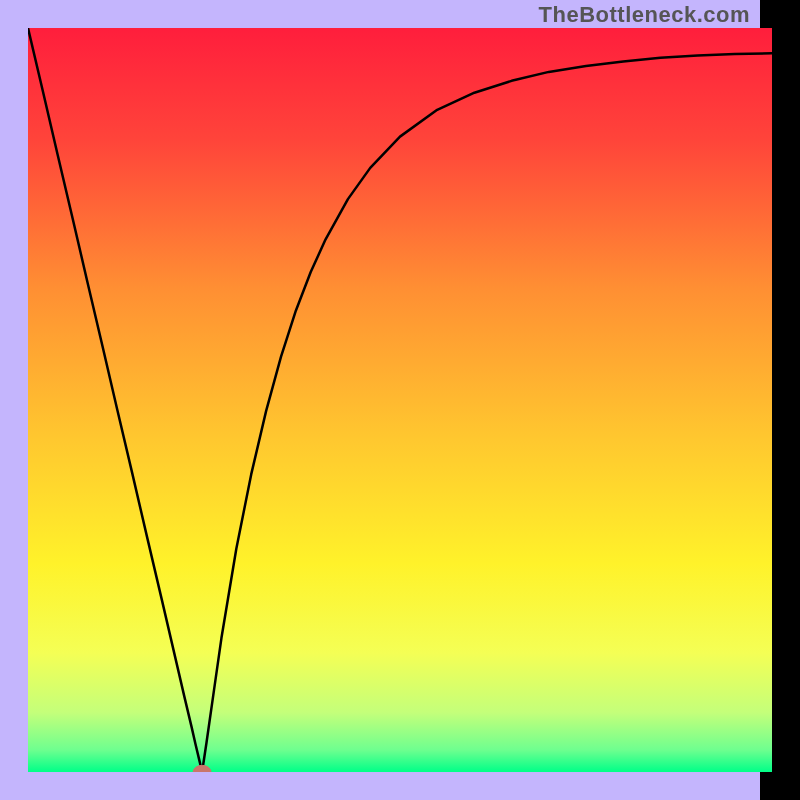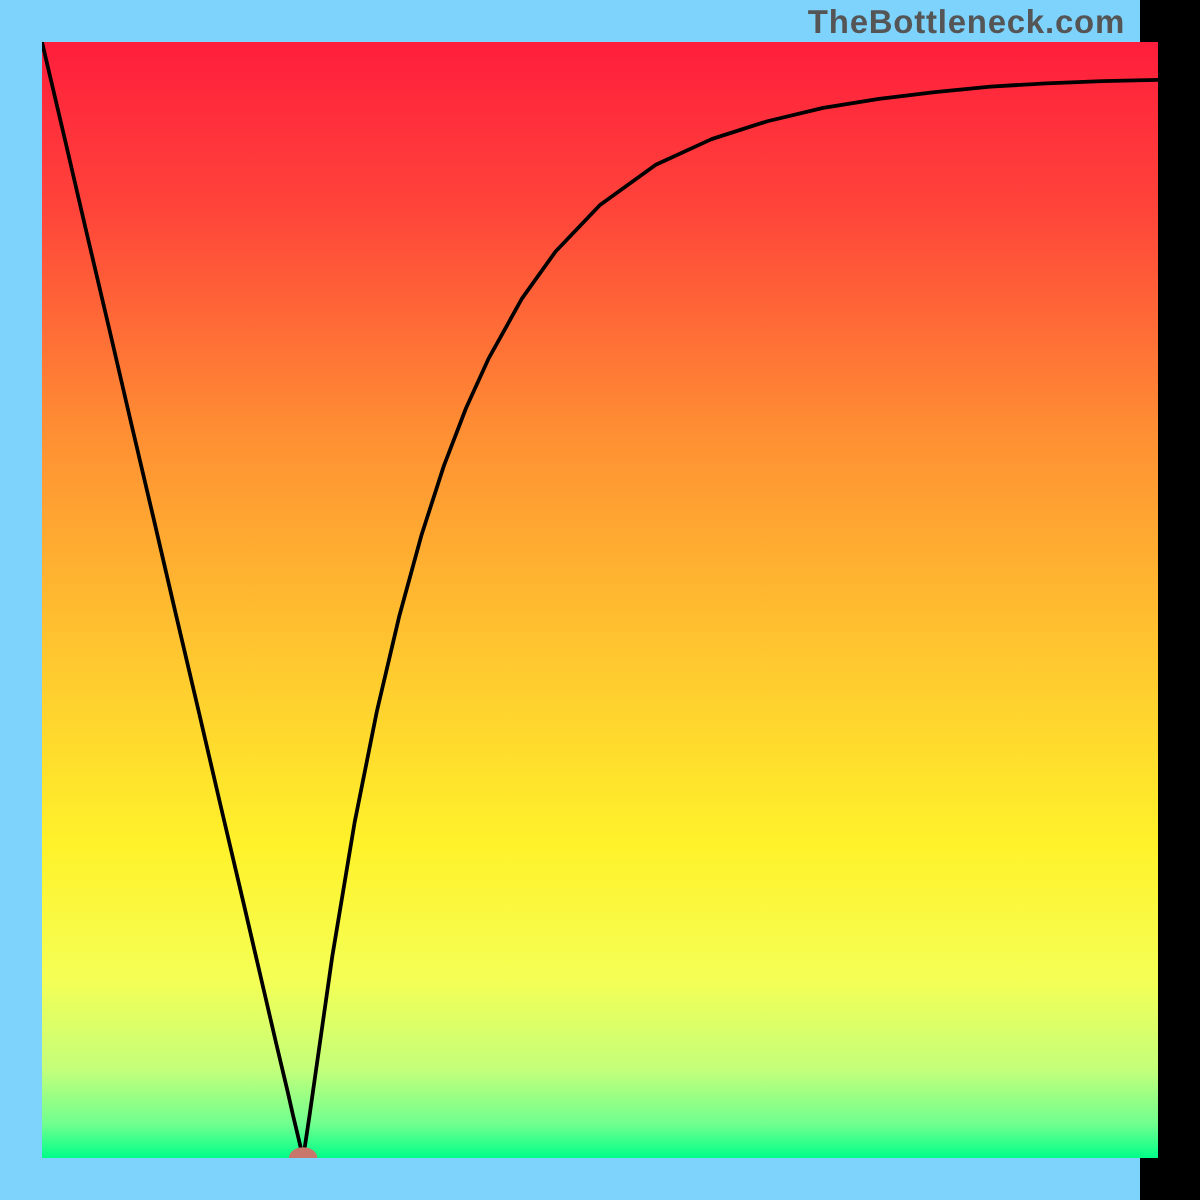--- a/index.html
+++ b/index.html
@@ -8,21 +8,21 @@
     width: 800px;
     height: 800px;
     background: #000;
     font-family: Arial, Helvetica, sans-serif;
     overflow: hidden;
   }
   .frame {
     position: relative;
     width: 760px;
     height: 800px;
-    background: #7dd3fc;
+    background: #c4b5fd;
   }
   .watermark {
     position: absolute;
     top: 2px;
     right: 10px;
     color: #555;
     font-size: 22px;
     font-weight: bold;
     letter-spacing: 0.5px;
     z-index: 20;

